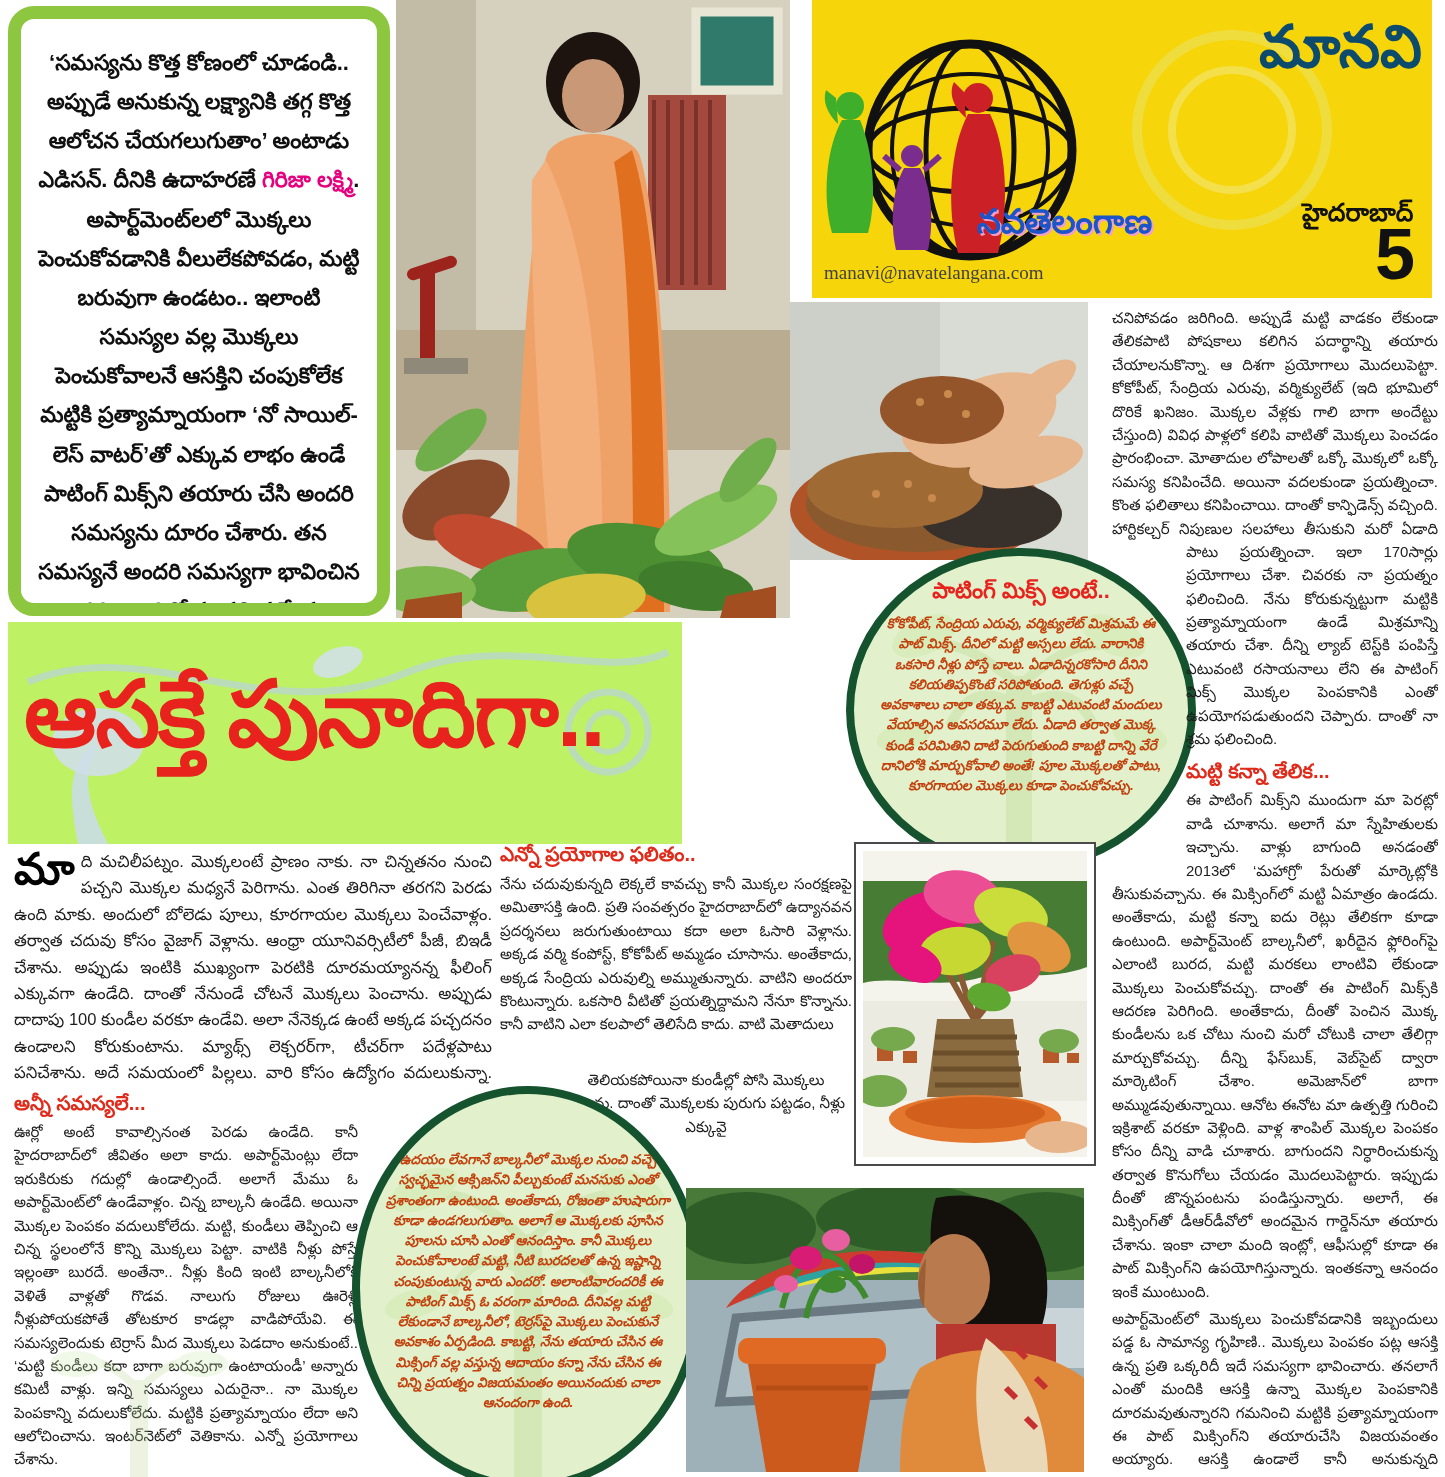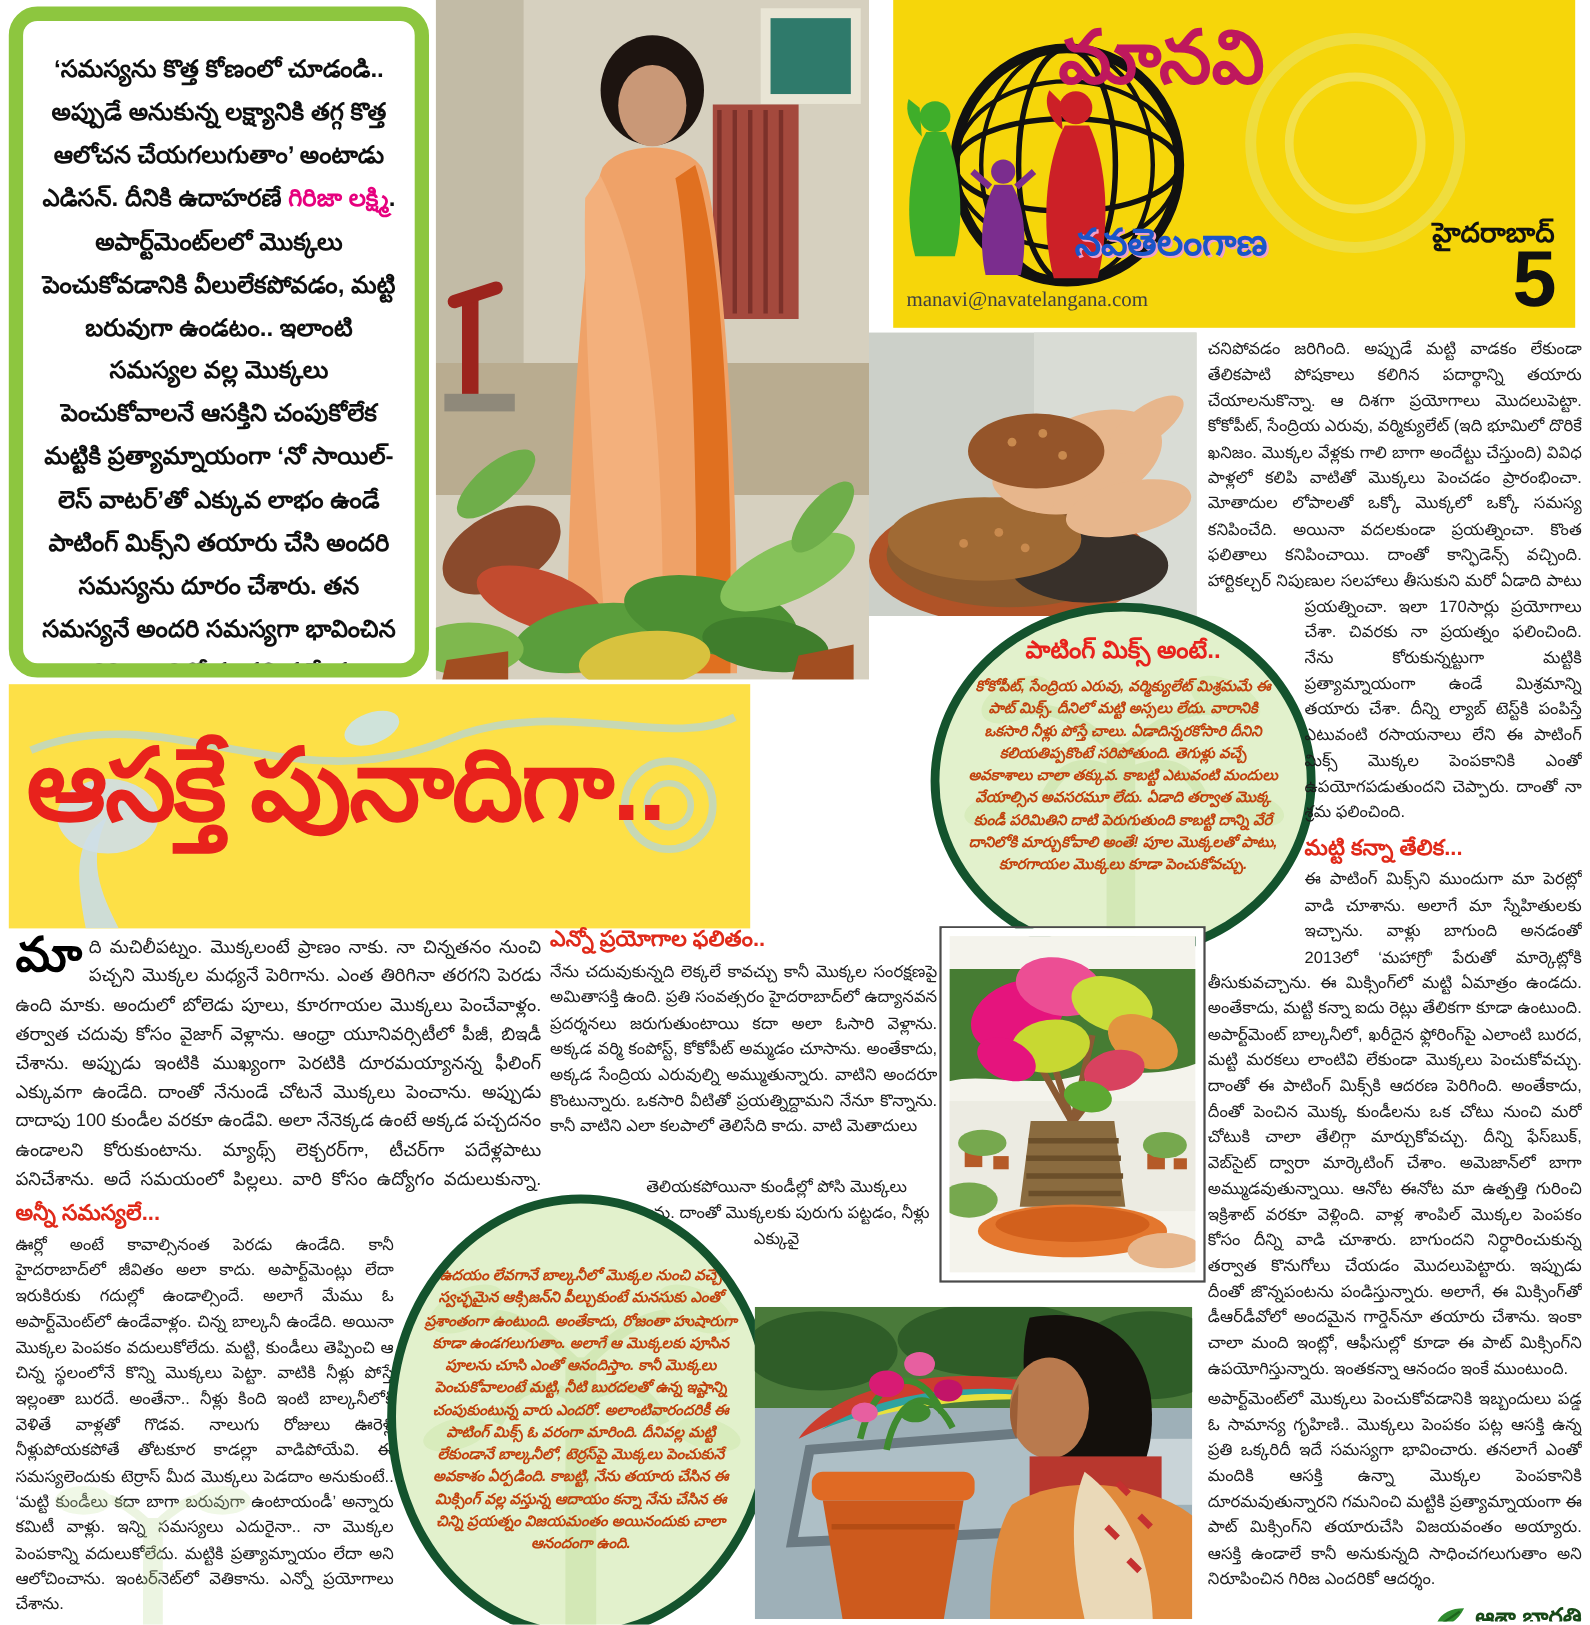--- a/index.html
+++ b/index.html
@@ -10,44 +10,44 @@
   .body-text{color:#1c1c1c;text-align:justify;font-size:15px;line-height:1.56;overflow:hidden}
   .subhead{color:#e02a1a;font-weight:bold;font-size:20px;line-height:1.1}
   
   #intro-box{left:8px;top:6px;width:382px;height:610px;border:13px solid #8dc63f;border-radius:26px;
              background:#fff;box-sizing:border-box;padding:24px 16px;text-align:center;
              font-size:22px;line-height:1.78;font-weight:600;color:#101010;overflow:hidden}
   #intro-box .hl{color:#e6007e;font-weight:800}
   #intro-box .wm{position:absolute;left:40px;top:270px;opacity:.5;z-index:-1}
   
   #masthead{left:812px;top:0;width:620px;height:298px;background:#f6d60a;overflow:hidden}
-  #brand{left:150px;top:18px;width:460px;font-size:68px;font-weight:800;color:#be185d;line-height:1.0;
-         text-align:left;white-space:nowrap}
+  #brand{left:150px;top:18px;width:460px;font-size:59px;font-weight:800;color:#0c4a6e;line-height:1.0;
+         text-align:right;white-space:nowrap}
   #imprint{left:165px;top:202px;font-size:34px;font-weight:800;color:#1b55c8;text-shadow:2px 2px 0 #f0a0c8;white-space:nowrap}
   #mast-city{left:490px;top:198px;font-size:25px;font-weight:bold;color:#111;white-space:nowrap}
   #mast-date{left:330px;top:244px;font-size:27px;font-weight:bold;color:#111;white-space:nowrap}
   #mast-page{left:563px;top:218px;font-size:72px;font-weight:800;color:#111;line-height:1}
   #mast-email{left:12px;top:262px;font-size:19px;color:#404040;font-family:"Liberation Serif","DejaVu Serif",serif}
   
-  #headline-panel{left:8px;top:622px;width:674px;height:222px;background:#fde047;overflow:hidden}
+  #headline-panel{left:8px;top:622px;width:674px;height:222px;background:#bef264;overflow:hidden}
   #headline{position:absolute;left:16px;top:28px;font-size:92px;font-weight:800;color:#e8221c;
             letter-spacing:-2px;white-space:nowrap;line-height:1.4}
   
   #lead{left:14px;top:848px;width:478px;height:242px;font-size:16.5px;line-height:1.6}
   #lead .dropcap{float:left;font-size:44px;font-weight:800;line-height:.85;margin:2px 6px 0 0;color:#000}
   #subhead-problems{left:14px;top:1092px}
   #text-problems{left:14px;top:1120px;width:344px;height:352px}
   #subhead-experiments{left:500px;top:843px}
   #text-experiments{left:500px;top:872px;width:352px;height:198px}
   #text-experiments-tail{left:566px;top:1068px;width:280px;height:118px;text-align:center}
   #col-right{left:1098px;top:306px;width:340px;height:1168px;overflow:hidden}
   #col-right .wrap-spacer{float:left;width:88px;height:556px;
       shape-outside:polygon(0 244px,88px 244px,88px 556px,0 556px)}
   #col-right h3{margin:10px 0 6px 0}
-  #col-right p{margin:0 0 4px 0}
+  #col-right p{margin:0 0 4px 14px}
   #byline-row{display:flex;justify-content:flex-end;align-items:center;gap:8px;margin-top:6px}
   #byline{font-size:22px;font-weight:800;color:#184a18}
   
   .ellipse-box{position:absolute;border-radius:50%;background:#e2f1cc;border:8px solid #14532d;overflow:hidden}
   .ellipse-title{position:absolute;left:0;width:100%;text-align:center;color:#e8221c;font-weight:800;font-size:22px}
   .ellipse-text{position:absolute;font-style:italic;font-weight:600;color:#c2410c;text-align:center;
                 line-height:1.5;font-size:13.5px;overflow:hidden}
   #box-potting{left:846px;top:548px;width:334px;height:308px}
   #box-potting .ellipse-title{top:22px}
   #box-potting .ellipse-text{left:24px;right:24px;top:58px;bottom:16px}

